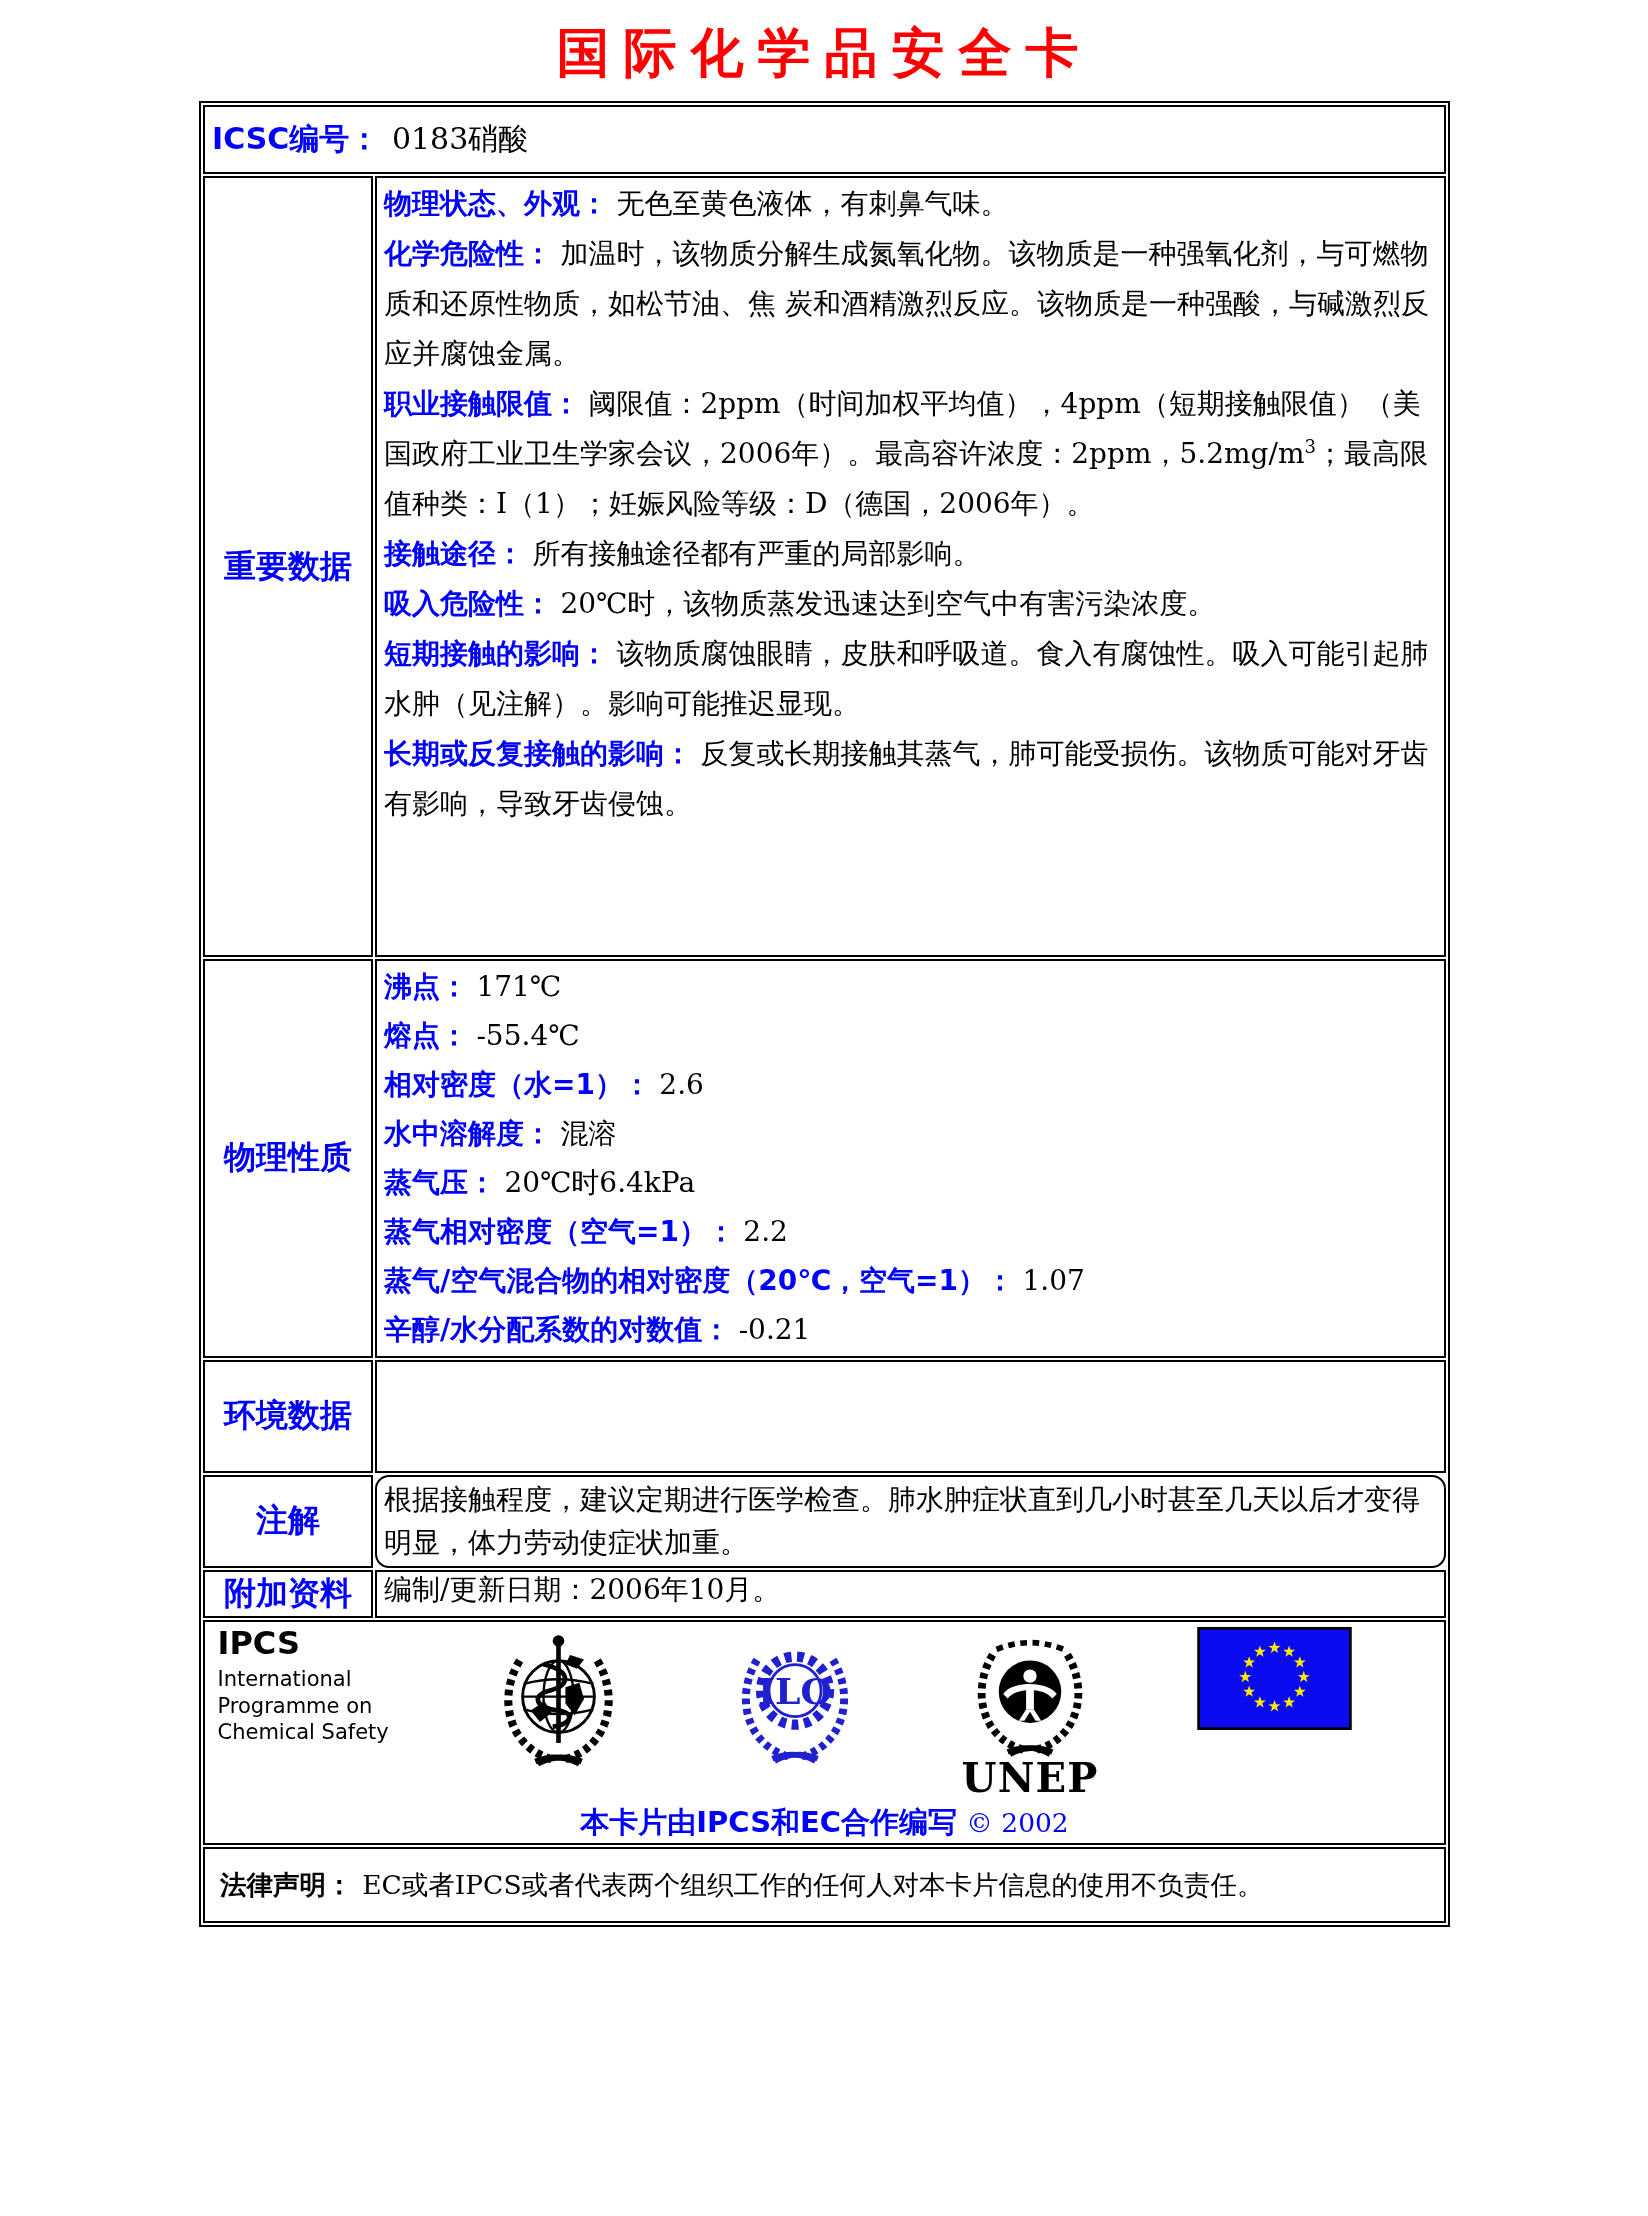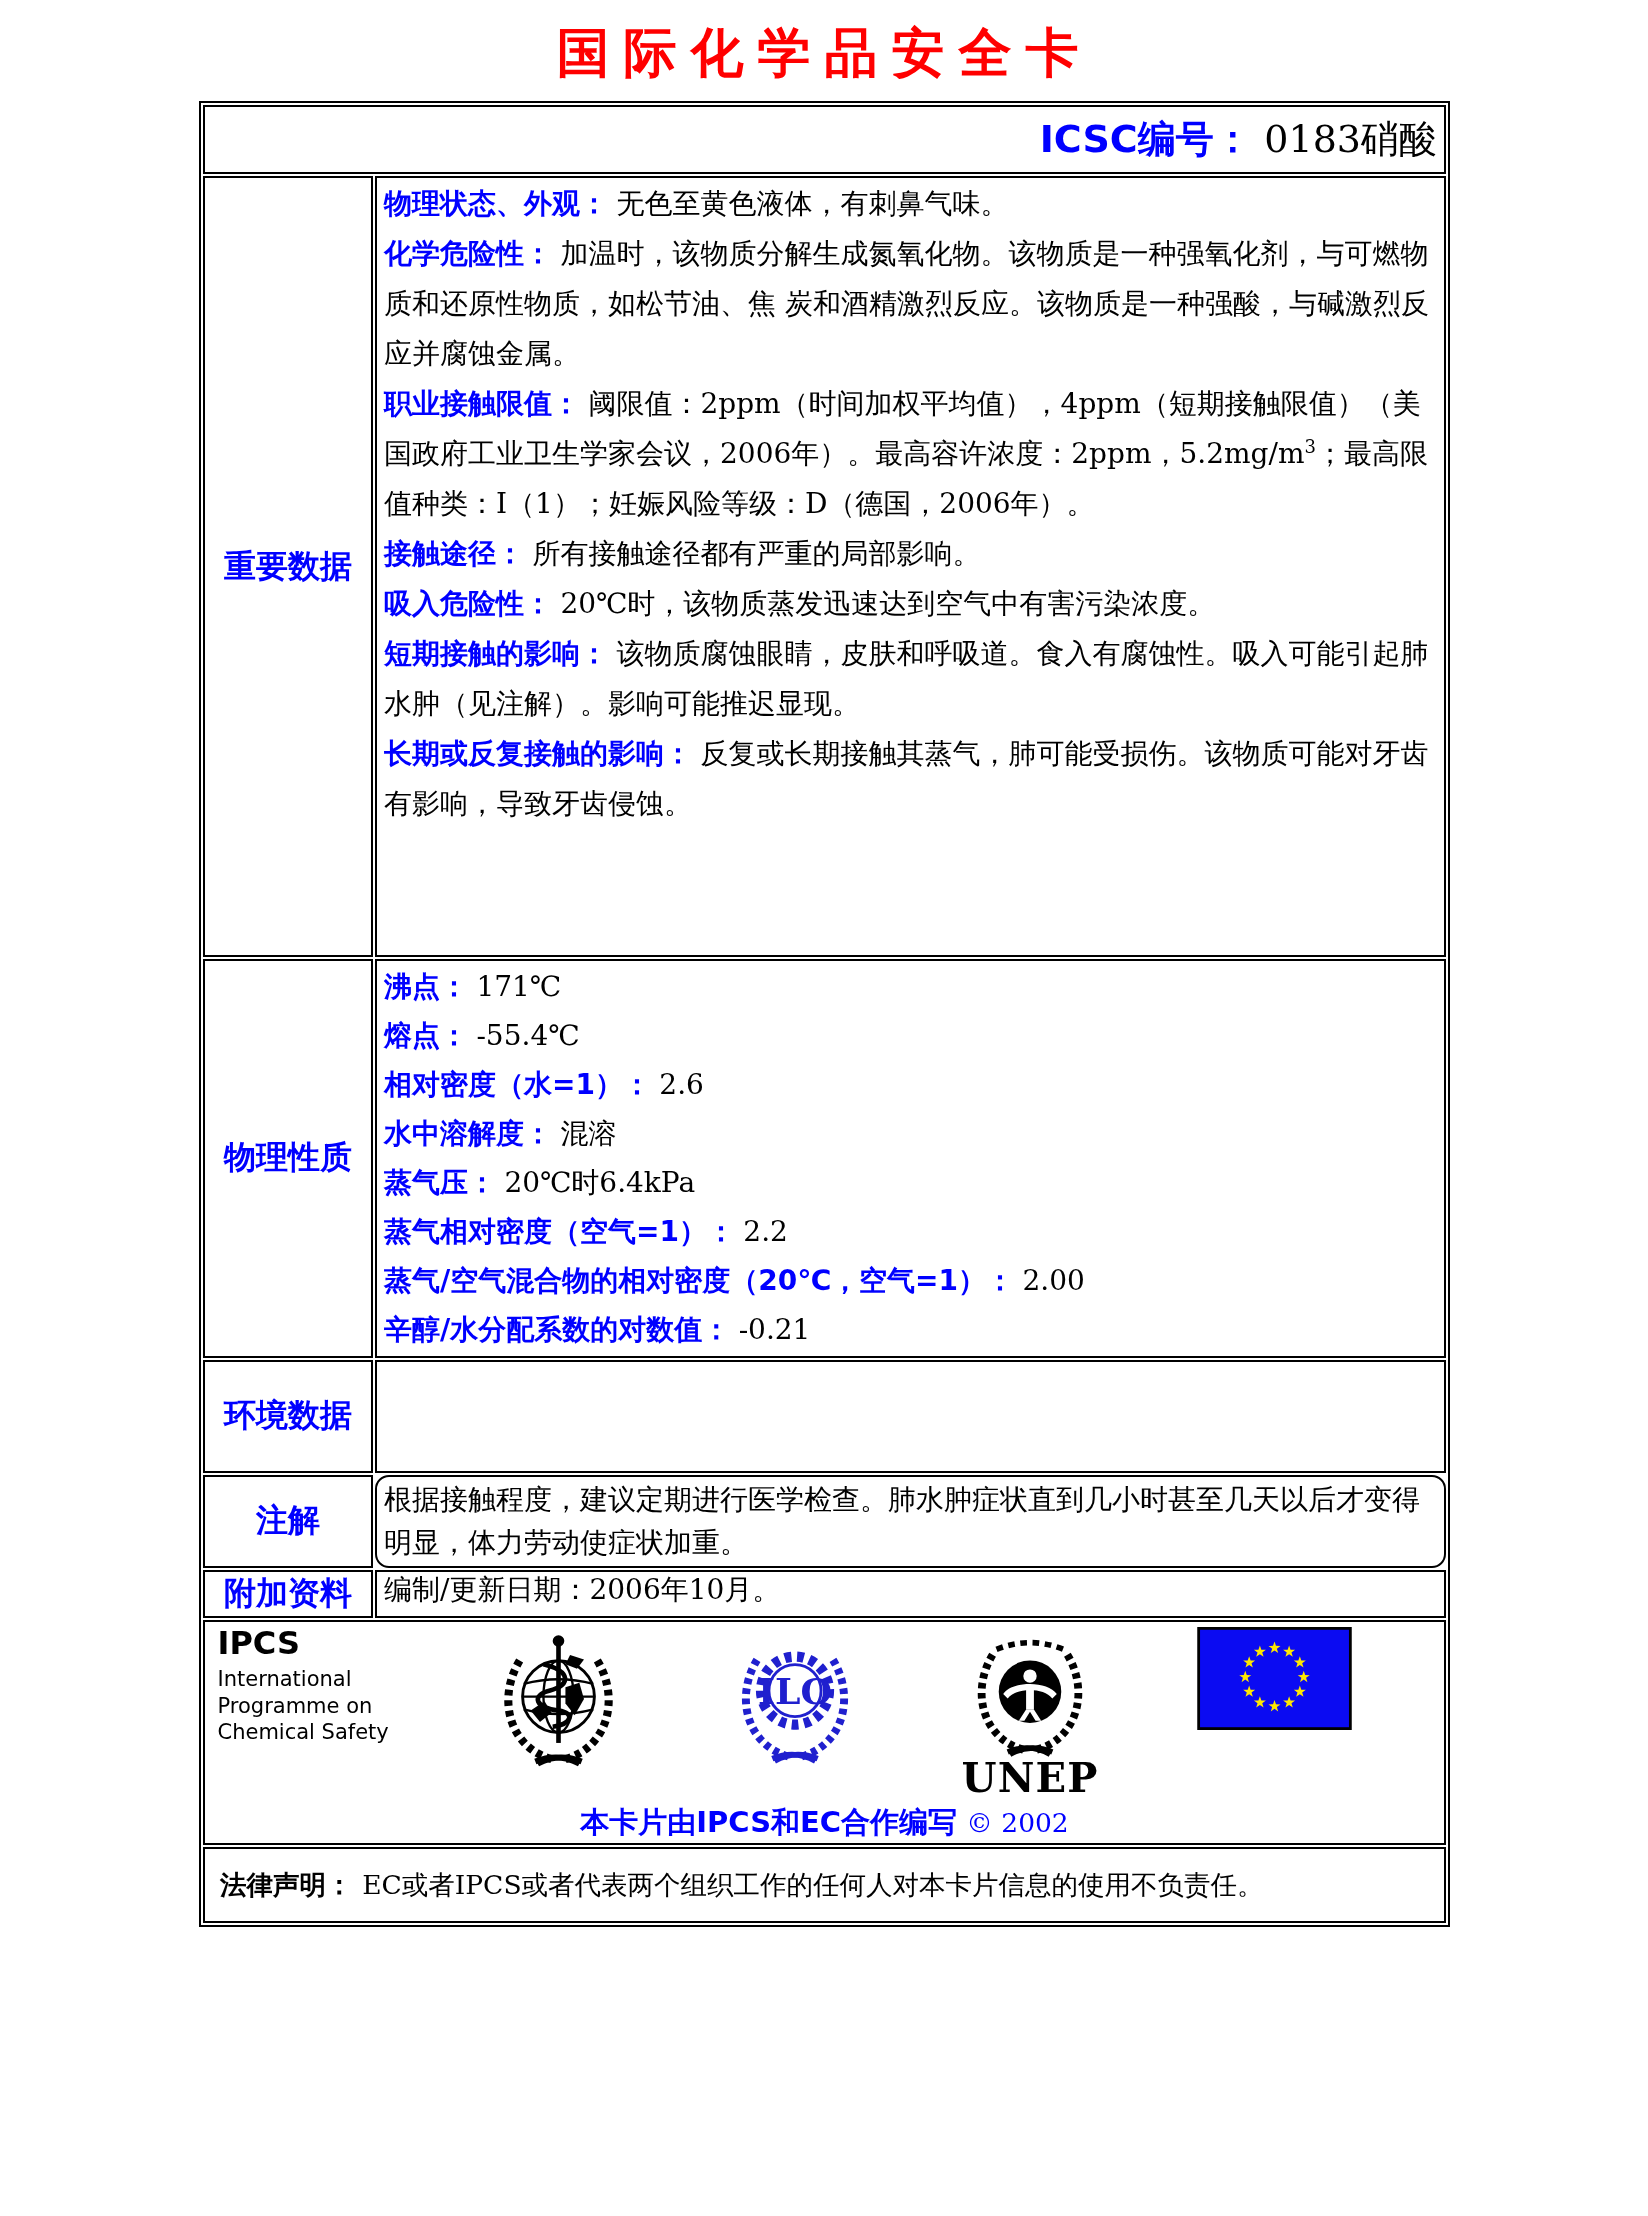--- a/index.html
+++ b/index.html
@@ -11,21 +11,21 @@
         width:1251px;margin:0 auto;table-layout:fixed;background:#fff;}
   td{border:2.1px solid #000;background:#fff;vertical-align:middle;}
   td.label-cell{text-align:center;color:#0000ff;font-weight:bold;font-size:32px;padding:0 2.8px;}
   td.content{vertical-align:top;padding:1.4px 8.4px 1.4px 7px;font-size:28px;}
   .para{margin:0;line-height:50px;word-break:break-word;}
   .plbl{color:#0000ff;font-weight:bold;margin-right:8.4px;}
   .pval{color:#000;font-family:"DejaVu Serif",serif;}
   .sup{font-size:18px;font-family:"DejaVu Serif",serif;vertical-align:super;line-height:0;}
   .prop-line{line-height:49px;word-break:break-word;}
   .icsc-cell{padding:0 7px;}
-  .icsc-flex{display:flex;justify-content:flex-end;align-items:center;font-size:38px;}
+  .icsc-flex{display:flex;justify-content:flex-start;align-items:center;font-size:30px;}
   .icsc-num{font-family:"DejaVu Serif",serif;margin-left:4.2px;}
   .chem-name{font-family:"DejaVu Serif",serif;}
   td.notes-cell{line-height:43px;border-radius:14px;}
   td.addinfo-cell{line-height:33px;}
   .legal-cell{padding:0 15px;font-size:26.5px;}
   .legal-lbl{font-weight:bold;margin-right:9.7px;}
   .legal-text{font-family:"DejaVu Serif",serif;}
   .logos-cell{padding:4.2px 0 0 0;}
   .logos-flex{display:flex;align-items:flex-start;justify-content:space-between;padding:1.4px 92px 0 12.5px;}
   .ipcs-block{line-height:1;}
@@ -74,21 +74,21 @@
 
     <tr>
       <td class="label-cell" style="height:394px">物理性质</td>
       <td class="content">
         <div class="prop-line"><span class="plbl">沸点：</span><span class="pval">171℃</span></div>
         <div class="prop-line"><span class="plbl">熔点：</span><span class="pval">-55.4℃</span></div>
         <div class="prop-line"><span class="plbl">相对密度（水=1）：</span><span class="pval">2.6</span></div>
         <div class="prop-line"><span class="plbl">水中溶解度：</span><span class="pval">混溶</span></div>
         <div class="prop-line"><span class="plbl">蒸气压：</span><span class="pval">20℃时6.4kPa</span></div>
         <div class="prop-line"><span class="plbl">蒸气相对密度（空气=1）：</span><span class="pval">2.2</span></div>
-        <div class="prop-line"><span class="plbl">蒸气/空气混合物的相对密度（20℃，空气=1）：</span><span class="pval">2.00</span></div>
+        <div class="prop-line"><span class="plbl">蒸气/空气混合物的相对密度（20℃，空气=1）：</span><span class="pval">1.07</span></div>
         <div class="prop-line"><span class="plbl">辛醇/水分配系数的对数值：</span><span class="pval">-0.21</span></div>
       </td>
     </tr>
 
     <tr>
       <td class="label-cell" style="height:109px">环境数据</td>
       <td class="content"></td>
     </tr>
 
     <tr>

